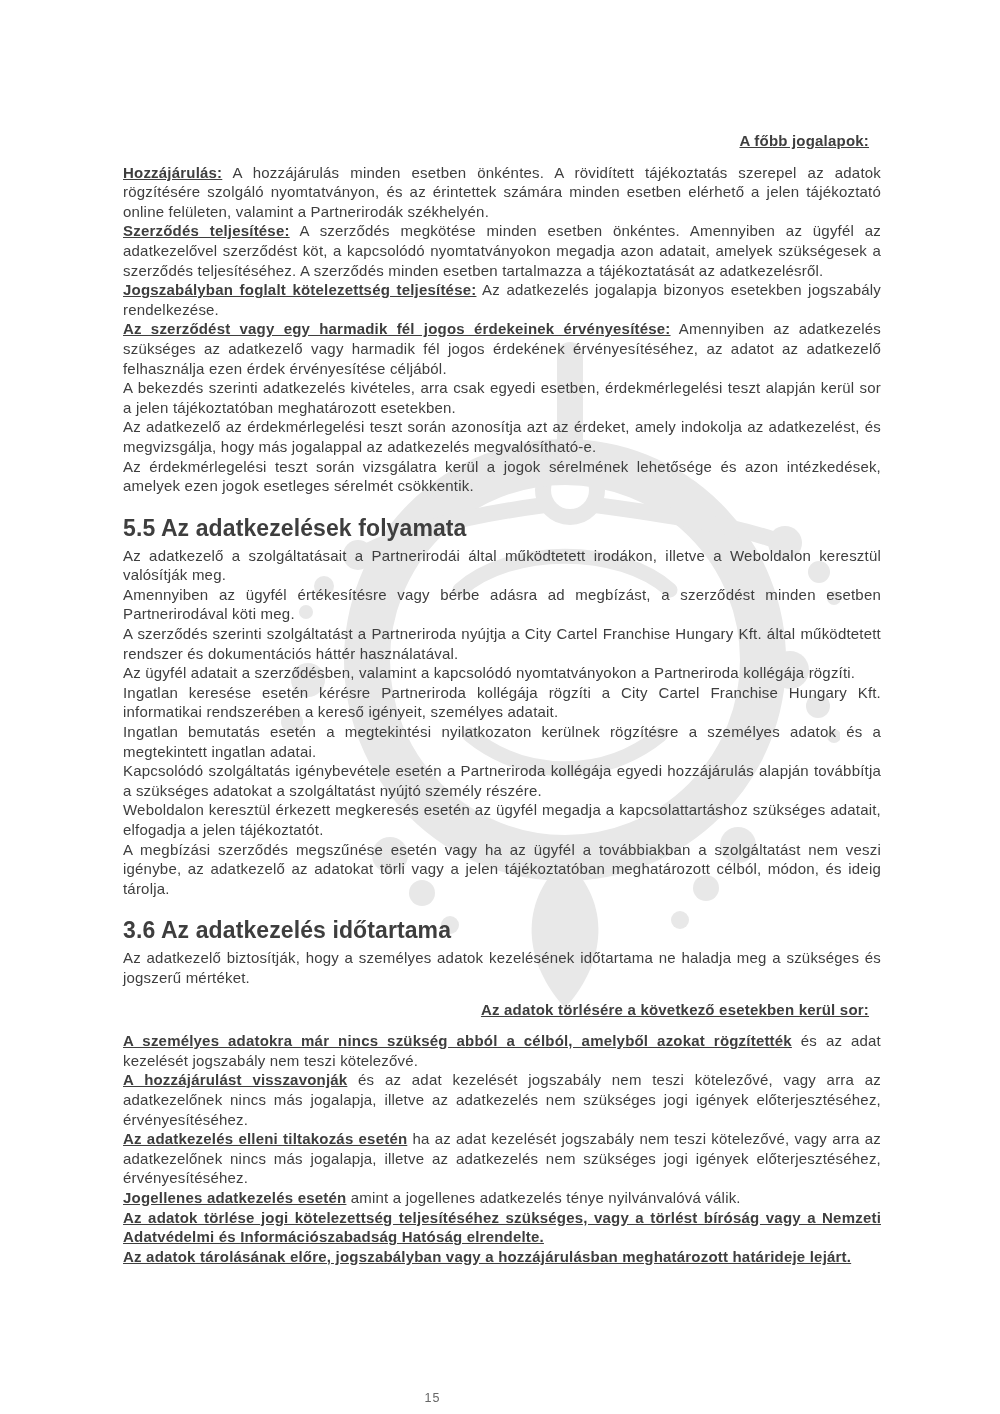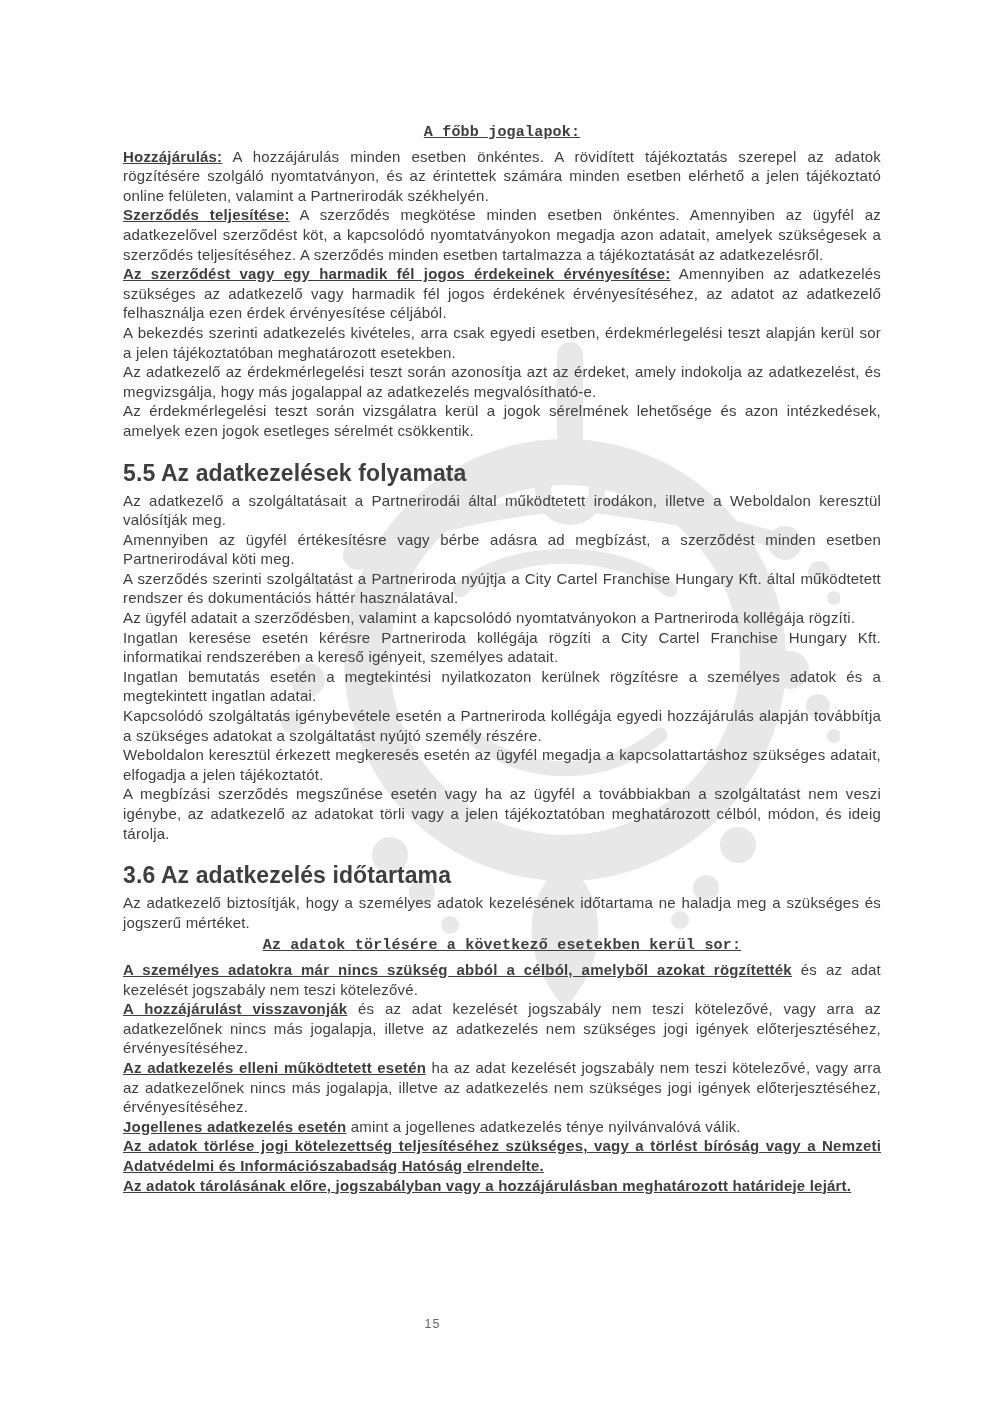--- a/index.html
+++ b/index.html
@@ -44,38 +44,37 @@
   }
   p.para {
     margin: 0;
     text-align: justify;
   }
   p.para .b {
     font-weight: 700;
     text-decoration: underline;
   }
   p.underline-heading {
-    margin: 4px;
+    margin: 12px;
     font-weight: 700;
     text-decoration: underline;
-    text-align: center;
-    font-family: Liberation Mono, monospace;
+    text-align: right;
   }
   h2.section-heading {
     margin: 21px 0 6px 0;
     font-size: 23px;
     line-height: 23px;
     font-weight: 700;
     color: var(--text, #3e3e3e);
     letter-spacing: 0.1px;
   }
   .footer {
     position: absolute;
     left: 0;
-    top: 1314px;
+    top: 1388px;
     width: 865px;
     text-align: center;
     z-index: 1;
   }
   .pagenum {
     font-size: 12.5px;
     color: var(--page-number, #666666);
     letter-spacing: 1px;
   }
 </style>
@@ -109,40 +108,41 @@
     <circle class="wm-fill" cx="410" cy="580" r="9"></circle>
     <path class="wm-stroke" d="M190 250 C 240 205 350 205 400 250" stroke-width="15" stroke-linecap="round"></path>
     <path class="wm-stroke" d="M200 395 C 255 440 335 440 390 395" stroke-width="15" stroke-linecap="round"></path>
     <path class="wm-fill" d="M295 520 C 337 556 342 616 295 668 C 248 616 253 556 295 520 Z"></path>
   </svg>
 
   <main class="content">
       <p class="underline-heading"><span>A főbb jogalapok:</span></p>
       <p class="para"><span class="b">Hozzájárulás:</span><span> A hozzájárulás minden esetben önkéntes. A rövidített tájékoztatás szerepel az adatok rögzítésére szolgáló nyomtatványon, és az érintettek számára minden esetben elérhető a jelen tájékoztató online felületen, valamint a Partnerirodák székhelyén.</span></p>
       <p class="para"><span class="b">Szerződés teljesítése:</span><span> A szerződés megkötése minden esetben önkéntes. Amennyiben az ügyfél az adatkezelővel szerződést köt, a kapcsolódó nyomtatványokon megadja azon adatait, amelyek szükségesek a szerződés teljesítéséhez. A szerződés minden esetben tartalmazza a tájékoztatását az adatkezelésről.</span></p>
+      <p class="para"><span class="b">Jogszabályban foglalt kötelezettség teljesítése:</span><span> Az adatkezelés jogalapja bizonyos esetekben jogszabály rendelkezése.</span></p>
       <p class="para"><span class="b">Az szerződést vagy egy harmadik fél jogos érdekeinek érvényesítése:</span><span> Amennyiben az adatkezelés szükséges az adatkezelő vagy harmadik fél jogos érdekének érvényesítéséhez, az adatot az adatkezelő felhasználja ezen érdek érvényesítése céljából.</span></p>
       <p class="para"><span>A bekezdés szerinti adatkezelés kivételes, arra csak egyedi esetben, érdekmérlegelési teszt alapján kerül sor a jelen tájékoztatóban meghatározott esetekben.</span></p>
       <p class="para"><span>Az adatkezelő az érdekmérlegelési teszt során azonosítja azt az érdeket, amely indokolja az adatkezelést, és megvizsgálja, hogy más jogalappal az adatkezelés megvalósítható-e.</span></p>
       <p class="para"><span>Az érdekmérlegelési teszt során vizsgálatra kerül a jogok sérelmének lehetősége és azon intézkedések, amelyek ezen jogok esetleges sérelmét csökkentik.</span></p>
       <h2 class="section-heading"><span>5.5 Az adatkezelések folyamata</span></h2>
       <p class="para"><span>Az adatkezelő a szolgáltatásait a Partnerirodái által működtetett irodákon, illetve a Weboldalon keresztül valósítják meg.</span></p>
       <p class="para"><span>Amennyiben az ügyfél értékesítésre vagy bérbe adásra ad megbízást, a szerződést minden esetben Partnerirodával köti meg.</span></p>
       <p class="para"><span>A szerződés szerinti szolgáltatást a Partneriroda nyújtja a City Cartel Franchise Hungary Kft. által működtetett rendszer és dokumentációs háttér használatával.</span></p>
       <p class="para"><span>Az ügyfél adatait a szerződésben, valamint a kapcsolódó nyomtatványokon a Partneriroda kollégája rögzíti.</span></p>
       <p class="para"><span>Ingatlan keresése esetén kérésre Partneriroda kollégája rögzíti a City Cartel Franchise Hungary Kft. informatikai rendszerében a kereső igényeit, személyes adatait.</span></p>
       <p class="para"><span>Ingatlan bemutatás esetén a megtekintési nyilatkozaton kerülnek rögzítésre a személyes adatok és a megtekintett ingatlan adatai.</span></p>
       <p class="para"><span>Kapcsolódó szolgáltatás igénybevétele esetén a Partneriroda kollégája egyedi hozzájárulás alapján továbbítja a szükséges adatokat a szolgáltatást nyújtó személy részére.</span></p>
       <p class="para"><span>Weboldalon keresztül érkezett megkeresés esetén az ügyfél megadja a kapcsolattartáshoz szükséges adatait, elfogadja a jelen tájékoztatót.</span></p>
       <p class="para"><span>A megbízási szerződés megszűnése esetén vagy ha az ügyfél a továbbiakban a szolgáltatást nem veszi igénybe, az adatkezelő az adatokat törli vagy a jelen tájékoztatóban meghatározott célból, módon, és ideig tárolja.</span></p>
       <h2 class="section-heading"><span>3.6 Az adatkezelés időtartama</span></h2>
       <p class="para"><span>Az adatkezelő biztosítják, hogy a személyes adatok kezelésének időtartama ne haladja meg a szükséges és jogszerű mértéket.</span></p>
       <p class="underline-heading"><span>Az adatok törlésére a következő esetekben kerül sor:</span></p>
       <p class="para"><span class="b">A személyes adatokra már nincs szükség abból a célból, amelyből azokat rögzítették</span><span> és az adat kezelését jogszabály nem teszi kötelezővé.</span></p>
       <p class="para"><span class="b">A hozzájárulást visszavonják</span><span> és az adat kezelését jogszabály nem teszi kötelezővé, vagy arra az adatkezelőnek nincs más jogalapja, illetve az adatkezelés nem szükséges jogi igények előterjesztéséhez, érvényesítéséhez.</span></p>
-      <p class="para"><span class="b">Az adatkezelés elleni működtetett esetén</span><span> ha az adat kezelését jogszabály nem teszi kötelezővé, vagy arra az adatkezelőnek nincs más jogalapja, illetve az adatkezelés nem szükséges jogi igények előterjesztéséhez, érvényesítéséhez.</span></p>
+      <p class="para"><span class="b">Az adatkezelés elleni tiltakozás esetén</span><span> ha az adat kezelését jogszabály nem teszi kötelezővé, vagy arra az adatkezelőnek nincs más jogalapja, illetve az adatkezelés nem szükséges jogi igények előterjesztéséhez, érvényesítéséhez.</span></p>
       <p class="para"><span class="b">Jogellenes adatkezelés esetén</span><span> amint a jogellenes adatkezelés ténye nyilvánvalóvá válik.</span></p>
       <p class="para"><span class="b">Az adatok törlése jogi kötelezettség teljesítéséhez szükséges, vagy a törlést bíróság vagy a Nemzeti Adatvédelmi és Információszabadság Hatóság elrendelte.</span></p>
       <p class="para"><span class="b">Az adatok tárolásának előre, jogszabályban vagy a hozzájárulásban meghatározott határideje lejárt.</span></p>
     </main>
 
   <div class="footer">
     <span class="pagenum">15</span>
   </div>
 
 </div>

